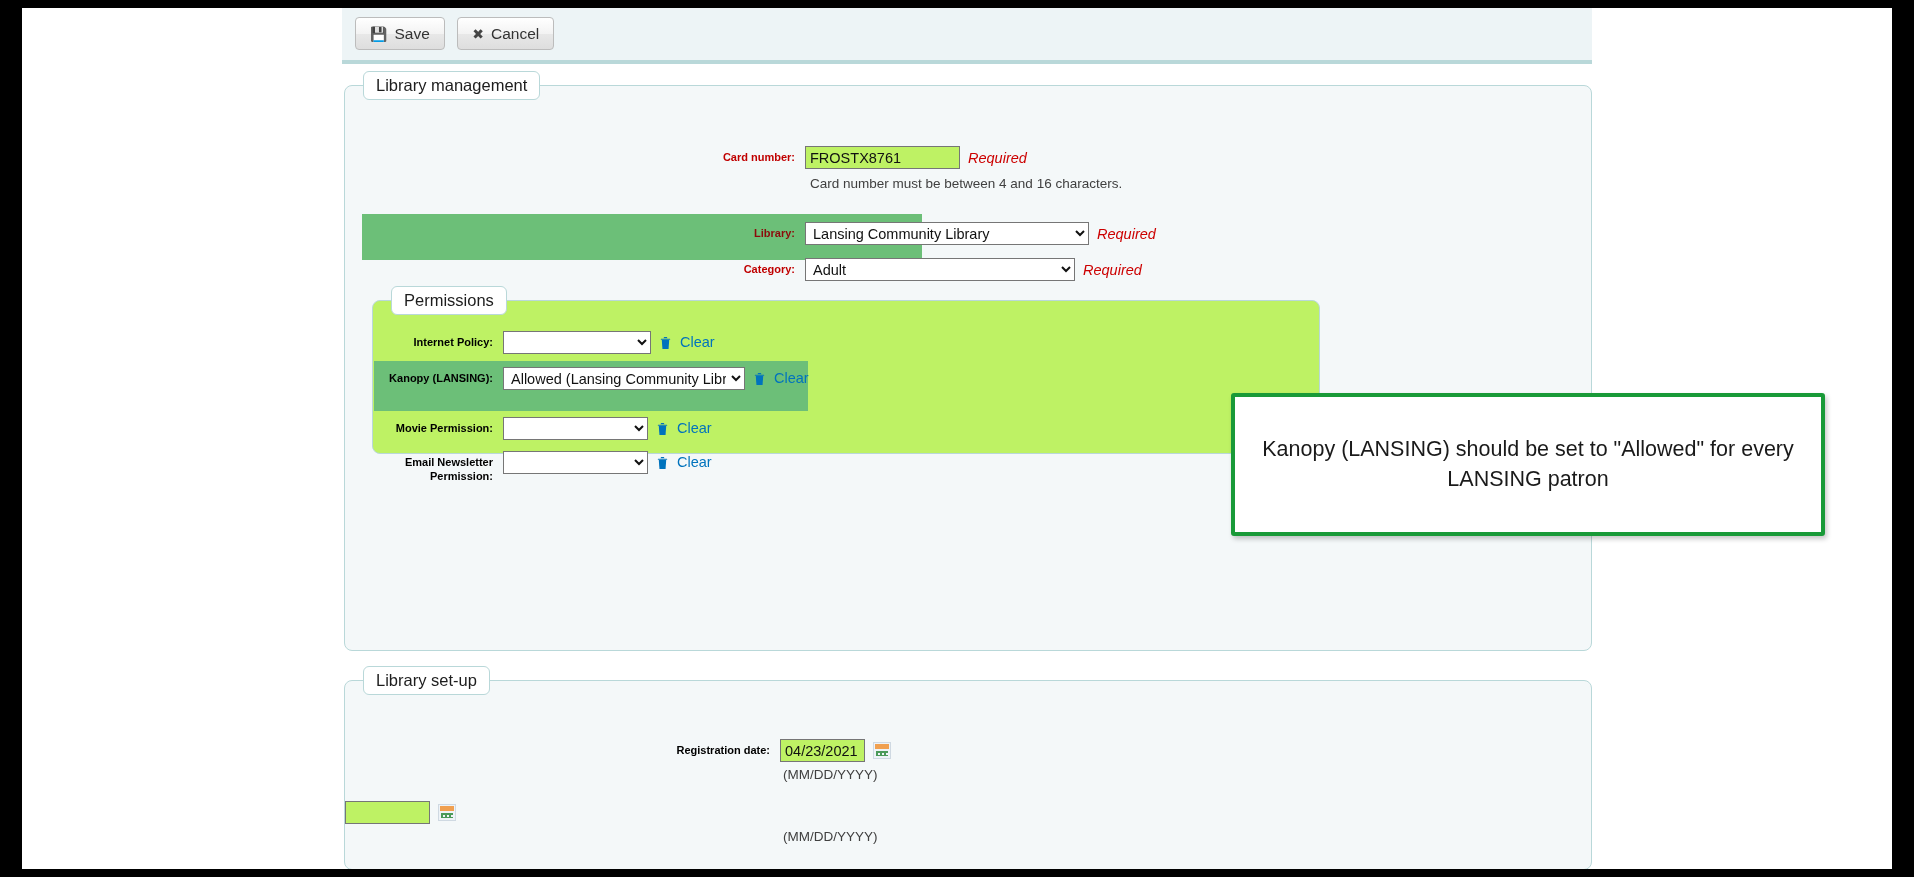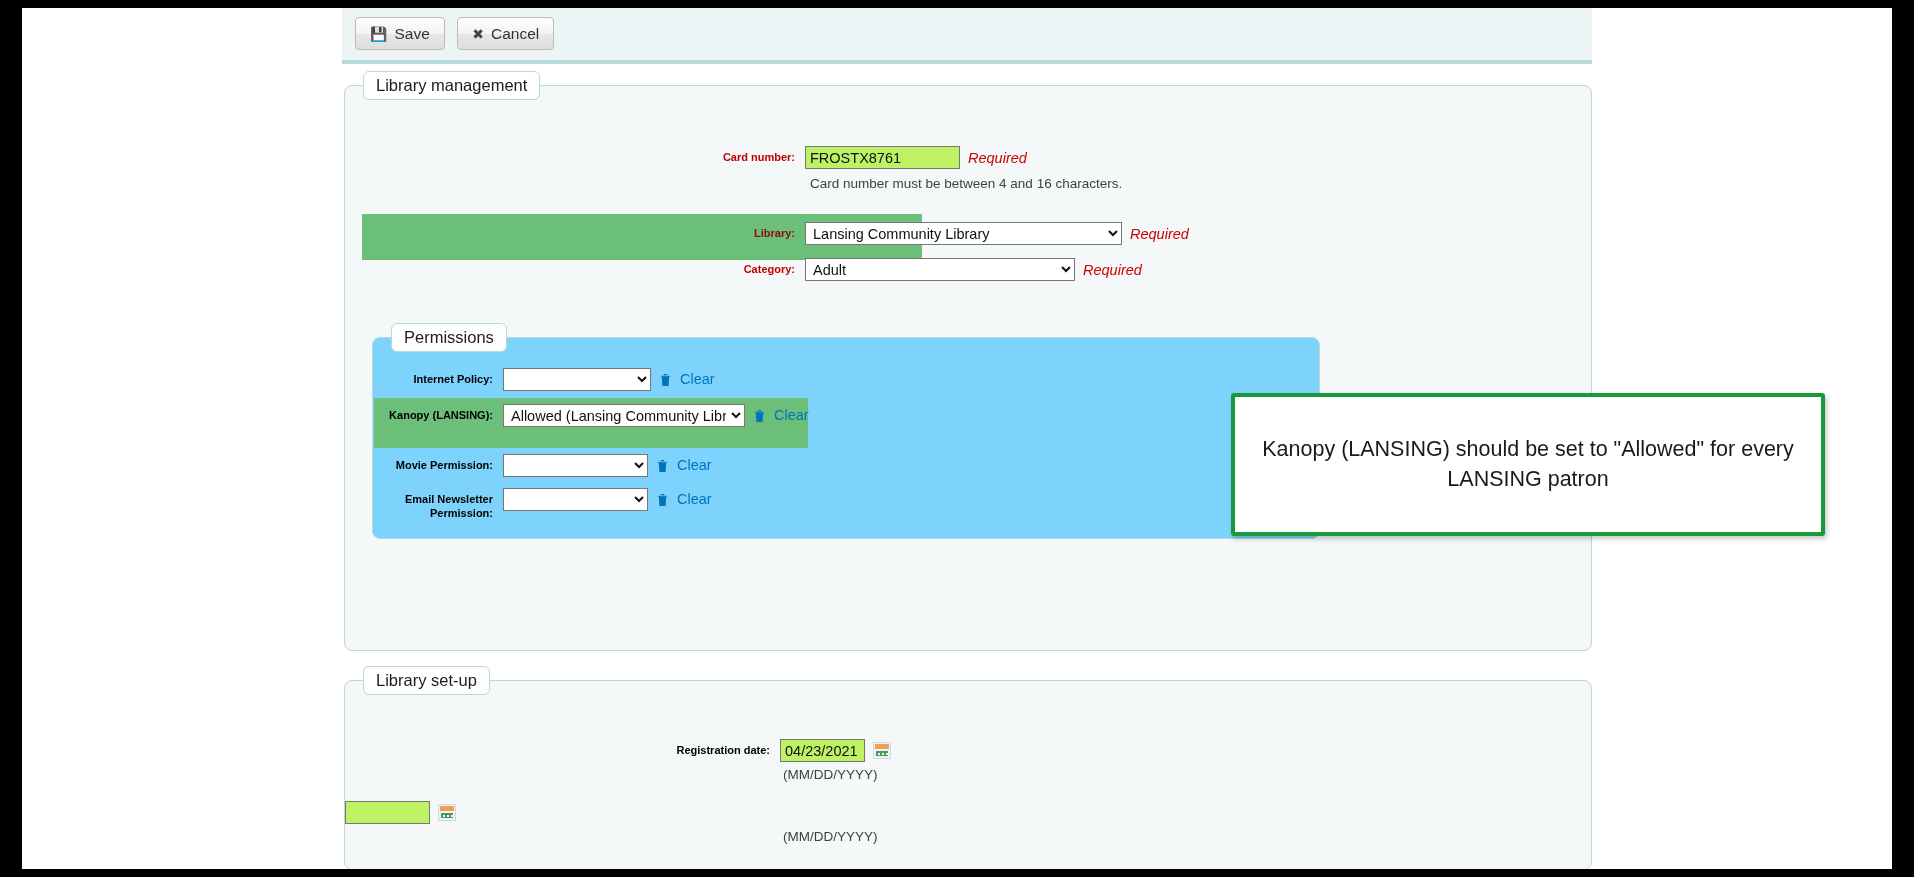--- a/index.html
+++ b/index.html
@@ -230,38 +230,38 @@
       <div class="field">
         <input type="text" class="txt" style="width: 155px;" value="FROSTX8761">
         <span class="required-note">Required</span>
       </div>
     </div>
     <div class="hint" style="left:465px; top:90px;">Card number must be between 4 and 16 characters.</div>
 
     <div class="row" style="left:0px; top:136px; width:900px;">
       <div class="lbl darkred" style="width:460px;">Library:</div>
       <div class="field">
-        <select class="sel" style="width:317px;">
+        <select class="sel" style="width:284px;">
           <option>Lansing Community Library</option>
         </select>
         <span class="required-note">Required</span>
       </div>
     </div>
 
     <div class="row" style="left:0px; top:172px; width:900px;">
       <div class="lbl req" style="width:460px;">Category:</div>
       <div class="field">
         <select class="sel" style="width:270px;">
           <option>Adult</option>
         </select>
         <span class="required-note">Required</span>
       </div>
     </div>
 
-    <div class="fieldset" style="left:27px; top:214px; width:948px; height:202px; background:#7dd3fc;margin-top:37px;">
+    <div class="fieldset" style="left:27px; top:214px; width:948px; height:154px; background:#bef264;">
       <div class="legend sub">Permissions</div>
 
       <div class="highlight-green" style="left:1px; top:60px; width:434px; height:50px;"></div>
 
       <div class="row" style="left:0px; top:30px; width:700px;">
         <div class="lbl" style="width:130px;">Internet Policy:</div>
         <div class="field">
           <select class="sel" style="width:148px;">
             <option></option>
           </select>

